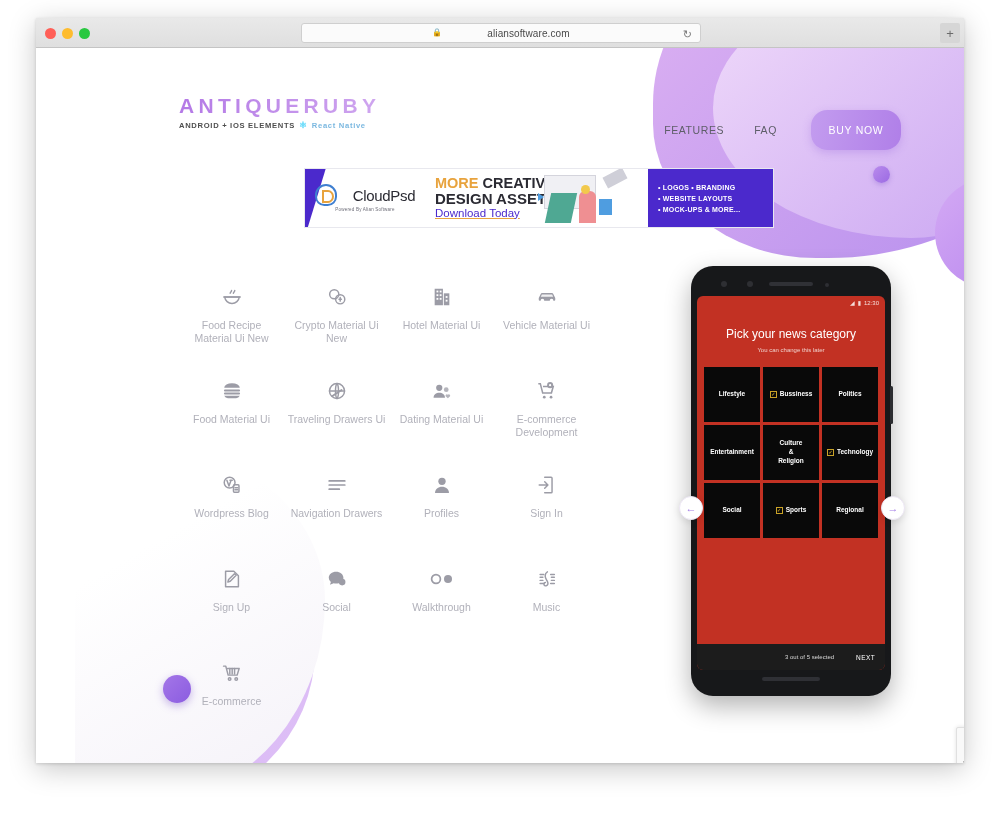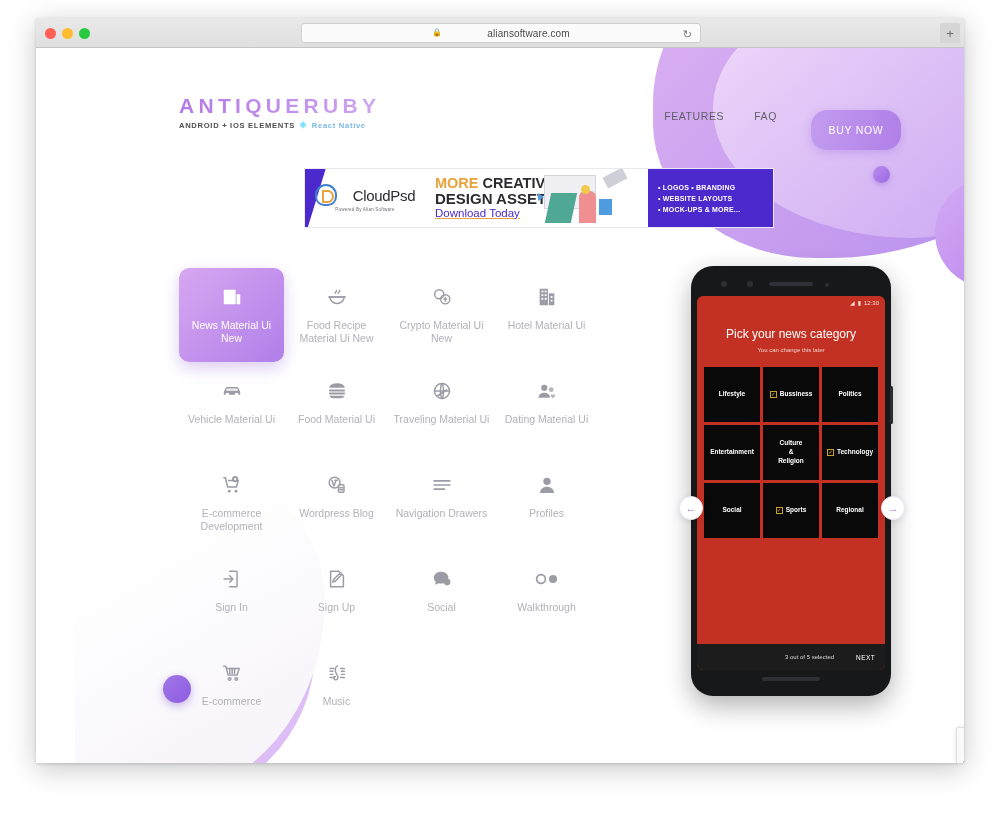--- a/index.html
+++ b/index.html
@@ -141,21 +141,21 @@
     font-size: 7.6px; letter-spacing: 0.7px;
     color: #4e4e4e; font-weight: bold;
     display: flex; align-items: center; gap: 4px;
     white-space: nowrap;
   }
   #react-native-label { color: #7bb8e0; font-weight: bold; }
   #react-icon { color: #61dafb; font-size: 9px; line-height: 1; }
 
   #main-nav {
     position: absolute; right: 102px; top: 62px;
-    display: flex; gap: 30px;
+    display: flex; align-items: center; gap: 30px;
   }
   .nav-link {
     font-size: 10.5px; letter-spacing: 0.6px;
     color: #5e5e68;
   }
   #buy-now-button {
     margin-left: 4px;
     width: 90px; height: 40px;
     border-radius: 16px;
     background: linear-gradient(100deg, #c39cef, #b07fe8);
@@ -448,34 +448,20 @@
         </div>
       </div>
       <div id="banner-right">
         <div class="banner-bullet">• LOGOS  •  BRANDING</div>
         <div class="banner-bullet">• WEBSITE LAYOUTS</div>
         <div class="banner-bullet">• MOCK-UPS &amp; MORE...</div>
       </div>
     </div>
 
     <div id="item-grid">
-        <div class="grid-item active">
-          <span class="item-icon">
-            <svg width="22" height="22" viewBox="0 0 24 24" fill="currentColor">
-              <rect x="3" y="4" width="13" height="16" rx="1"></rect>
-              <rect x="17" y="9" width="4" height="11" rx="1"></rect>
-              <rect x="5" y="6" width="9" height="3" fill="#fff" opacity=".55"></rect>
-              <rect x="5" y="11" width="4" height="2" fill="#fff" opacity=".55"></rect>
-              <rect x="10" y="11" width="4" height="2" fill="#fff" opacity=".55"></rect>
-              <rect x="5" y="15" width="4" height="2" fill="#fff" opacity=".55"></rect>
-              <rect x="10" y="15" width="4" height="2" fill="#fff" opacity=".55"></rect>
-            </svg>
-          </span>
-          <span class="item-label">News Material Ui New</span>
-        </div>
         <div class="grid-item">
           <span class="item-icon">
             <svg width="22" height="22" viewBox="0 0 24 24" fill="none" stroke="currentColor" stroke-width="1.6" stroke-linecap="round" stroke-linejoin="round">
               <path d="M4 12h16a8 8 0 0 1-8 7 8 8 0 0 1-8-7z"></path>
               <path d="M3 12h18"></path>
               <path d="M10 8c0-1.5 1.5-1.5 1.5-3"></path>
               <path d="M13.5 8c0-1.5 1.5-1.5 1.5-3"></path>
             </svg>
           </span>
           <span class="item-label">Food Recipe Material Ui New</span>
@@ -530,21 +516,21 @@
           <span class="item-label">Food Material Ui</span>
         </div>
         <div class="grid-item">
           <span class="item-icon">
             <svg width="22" height="22" viewBox="0 0 24 24" fill="none" stroke="currentColor" stroke-width="1.6" stroke-linecap="round" stroke-linejoin="round">
               <circle cx="12" cy="12" r="8.2"></circle>
               <path d="M3.8 12h16.4M12 3.8c2.2 2.3 2.2 13.9 0 16.4-2.2-2.5-2.2-14.1 0-16.4z"></path>
               <path d="M7 17.5l10-6.5" stroke-width="2"></path>
             </svg>
           </span>
-          <span class="item-label">Traveling Material Ui</span>
+          <span class="item-label">Traveling Drawers Ui</span>
         </div>
         <div class="grid-item">
           <span class="item-icon">
             <svg width="22" height="22" viewBox="0 0 24 24" fill="currentColor">
               <circle cx="9" cy="8.5" r="3.4"></circle>
               <path d="M2.8 19.4c0-3.4 2.8-5.4 6.2-5.4s6.2 2 6.2 5.4z"></path>
               <circle cx="16.6" cy="10.6" r="2.6" opacity=".75"></circle>
               <path d="M18.4 16.2a1.4 1.4 0 0 1 2.4 1.4l-2.4 2.4-2.4-2.4a1.4 1.4 0 0 1 2.4-1.4z" opacity=".75"></path>
             </svg>
           </span>
@@ -622,36 +608,36 @@
             <svg width="30" height="22" viewBox="0 0 30 22">
               <circle cx="9" cy="11" r="4.4" fill="none" stroke="currentColor" stroke-width="1.7"></circle>
               <circle cx="21" cy="11" r="4" fill="currentColor"></circle>
             </svg>
           </span>
           <span class="item-label">Walkthrough</span>
         </div>
         <div class="grid-item">
           <span class="item-icon">
             <svg width="22" height="22" viewBox="0 0 24 24" fill="none" stroke="currentColor" stroke-width="1.6" stroke-linecap="round" stroke-linejoin="round">
+              <path d="M12.4 4.2c-1.6.9-2.4 2.5-2.4 4.4 0 2.6 1.6 4.4 2.6 6.4.8 1.6.5 3.6-1.1 4.3-1.4.6-2.8-.3-2.8-1.7 0-1 .7-1.7 1.6-1.7"></path>
+              <path d="M4.5 7h4M4.5 10h3M4.5 13.5h3M4.5 16.8h4M16 7h4M16.8 10h3.2M16.8 13.5h3.2M16 16.8h4"></path>
+            </svg>
+          </span>
+          <span class="item-label">Music</span>
+        </div>
+        <div class="grid-item">
+          <span class="item-icon">
+            <svg width="22" height="22" viewBox="0 0 24 24" fill="none" stroke="currentColor" stroke-width="1.6" stroke-linecap="round" stroke-linejoin="round">
               <path d="M2.8 4.5h2.4l2.6 9.8h9.8l2.2-7.2H7.2"></path>
               <circle cx="9.4" cy="18.6" r="1.4"></circle>
               <circle cx="16.6" cy="18.6" r="1.4"></circle>
               <path d="M9.6 7.1v6M12.2 7.1v6M14.8 7.1v6"></path>
             </svg>
           </span>
           <span class="item-label">E-commerce</span>
-        </div>
-        <div class="grid-item">
-          <span class="item-icon">
-            <svg width="22" height="22" viewBox="0 0 24 24" fill="none" stroke="currentColor" stroke-width="1.6" stroke-linecap="round" stroke-linejoin="round">
-              <path d="M12.4 4.2c-1.6.9-2.4 2.5-2.4 4.4 0 2.6 1.6 4.4 2.6 6.4.8 1.6.5 3.6-1.1 4.3-1.4.6-2.8-.3-2.8-1.7 0-1 .7-1.7 1.6-1.7"></path>
-              <path d="M4.5 7h4M4.5 10h3M4.5 13.5h3M4.5 16.8h4M16 7h4M16.8 10h3.2M16.8 13.5h3.2M16 16.8h4"></path>
-            </svg>
-          </span>
-          <span class="item-label">Music</span>
         </div>
       </div>
 
     <div id="phone-mockup">
       <div id="phone-side-btn"></div>
       <div id="phone-bezel-top">
         <span class="cam-dot" id="cam1"></span>
         <span class="cam-dot" id="cam2"></span>
         <span id="speaker"></span>
         <span class="cam-dot" id="sensor"></span>

